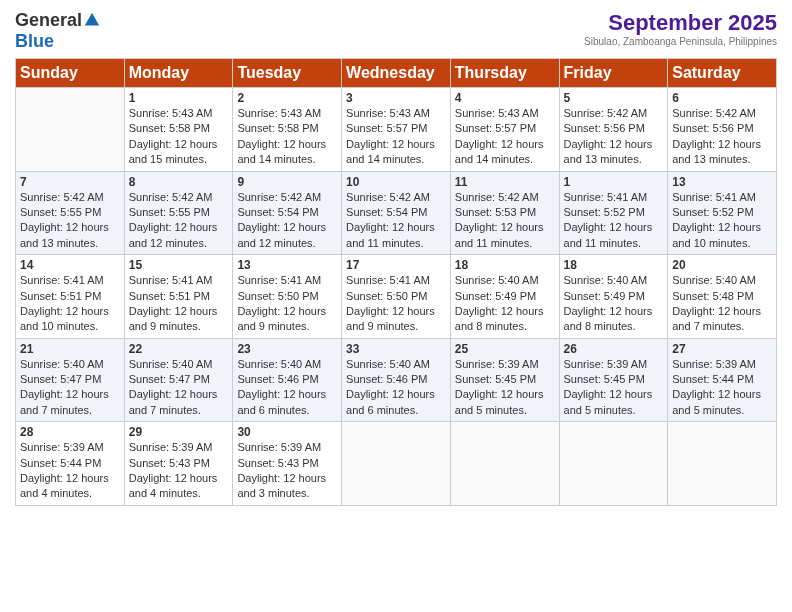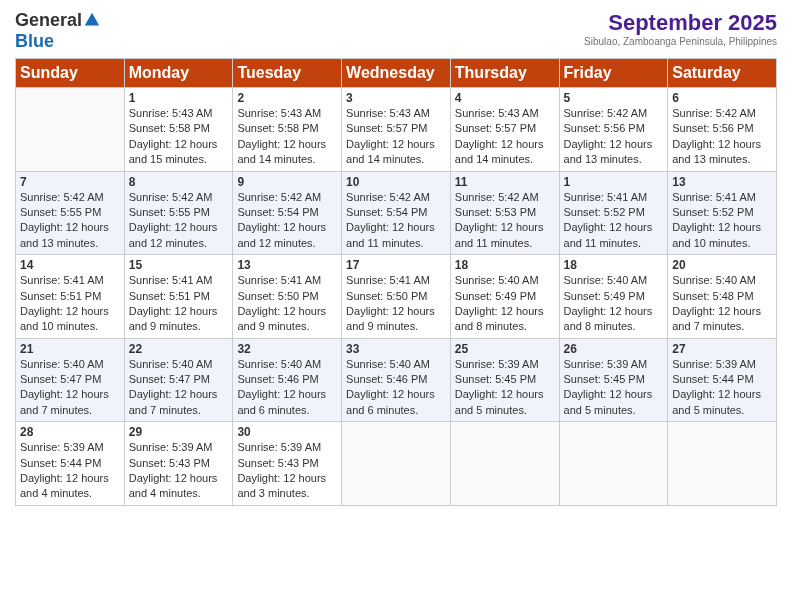--- a/index.html
+++ b/index.html
@@ -289,21 +289,21 @@
 and 7 minutes.</div>
           </td>
           <td>
             <span class="day-number">22</span>
             <div class="day-info" style="white-space: pre-line;">Sunrise: 5:40 AM
 Sunset: 5:47 PM
 Daylight: 12 hours
 and 7 minutes.</div>
           </td>
           <td>
-            <span class="day-number">32</span>
+            <span class="day-number">23</span>
             <div class="day-info" style="white-space: pre-line;">Sunrise: 5:40 AM
 Sunset: 5:46 PM
 Daylight: 12 hours
 and 6 minutes.</div>
           </td>
           <td>
             <span class="day-number">33</span>
             <div class="day-info" style="white-space: pre-line;">Sunrise: 5:40 AM
 Sunset: 5:46 PM
 Daylight: 12 hours

